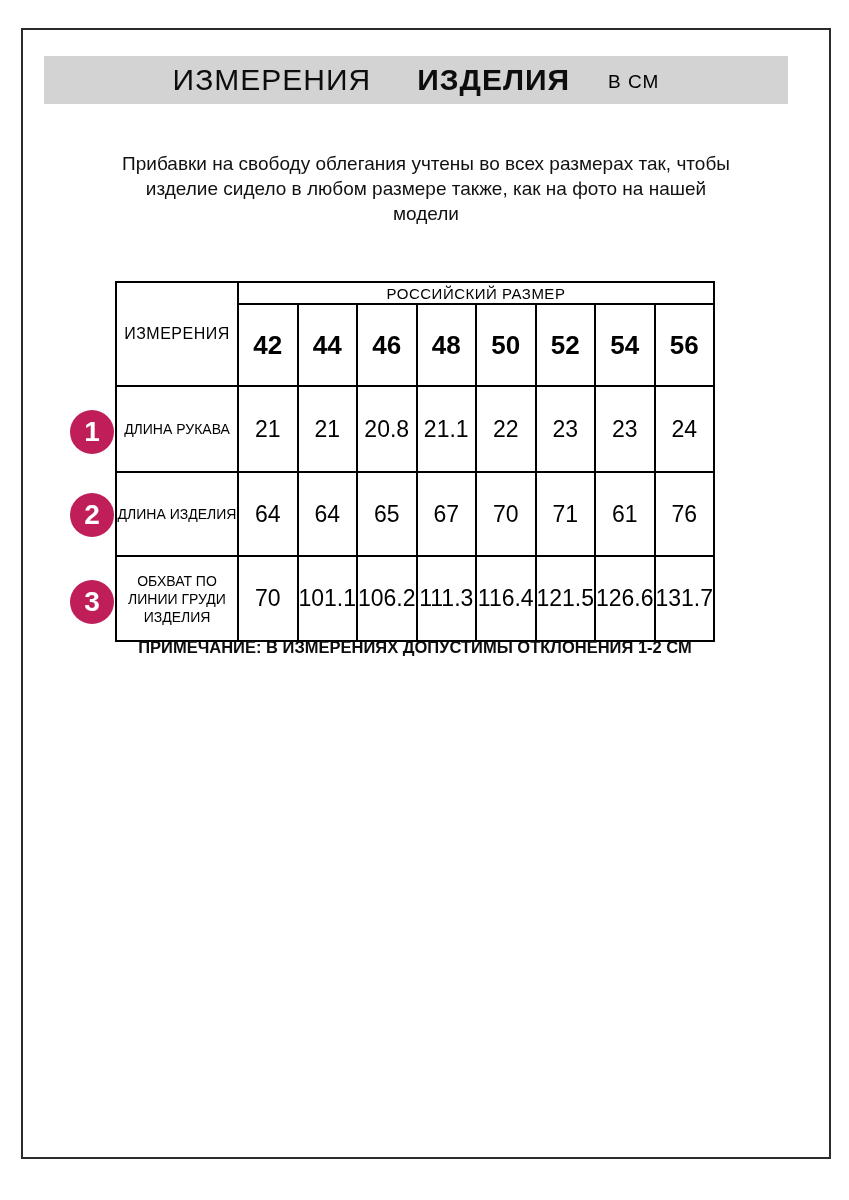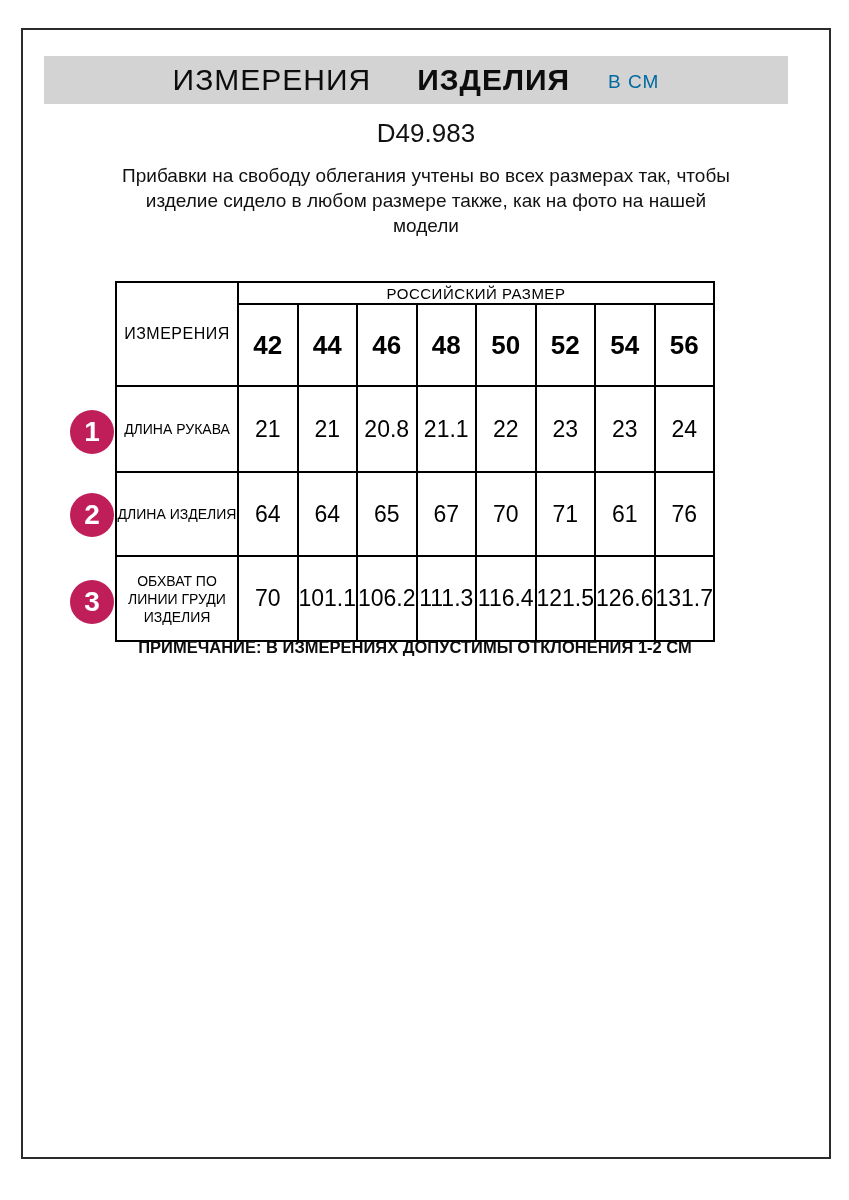--- a/index.html
+++ b/index.html
@@ -52,42 +52,41 @@
     margin-left: 46px;
     color: #0d0d0d;
     text-align: right;
   }
   .title-units {
     font-size: 19px;
     font-weight: 400;
     letter-spacing: 1px;
     margin-left: 38px;
     padding-top: 4px;
-    color: #0369a1;
+    color: #000000;
   }
   .article {
     position: absolute;
     left: 0;
     top: 88px;
     width: 100%;
     text-align: center;
     font-size: 26px;
     font-weight: 400;
     color: #111111;
   }
   .desc {
     position: absolute;
     left: 0;
     top: 121px;
     width: 100%;
     text-align: center;
     font-size: 19px;
     line-height: 25px;
     color: #111111;
-    margin-top: 12px;
   }
   table.size-table {
     position: absolute;
     left: 92px;
     top: 251px;
     width: 600px;
     border-collapse: collapse;
     table-layout: fixed;
     background: #ffffff;
   }
@@ -160,21 +159,20 @@
 
 <div class="canvas">
   <div class="frame">
 
     <div class="titlebar" style="background: rgb(211, 211, 211);">
       <span class="title-main">ИЗМЕРЕНИЯ</span>
       <span class="title-bold">ИЗДЕЛИЯ</span>
       <span class="title-units">В СМ</span>
     </div>
 
-    <div class="article">D49.983</div>
 
     <div class="desc">
       <div>Прибавки на свободу облегания учтены во всех размерах так, чтобы</div>
       <div>изделие сидело в любом размере также, как на фото на нашей</div>
       <div>модели</div>
     </div>
 
     <table class="size-table">
       <colgroup>
         <col style="width:122px">

